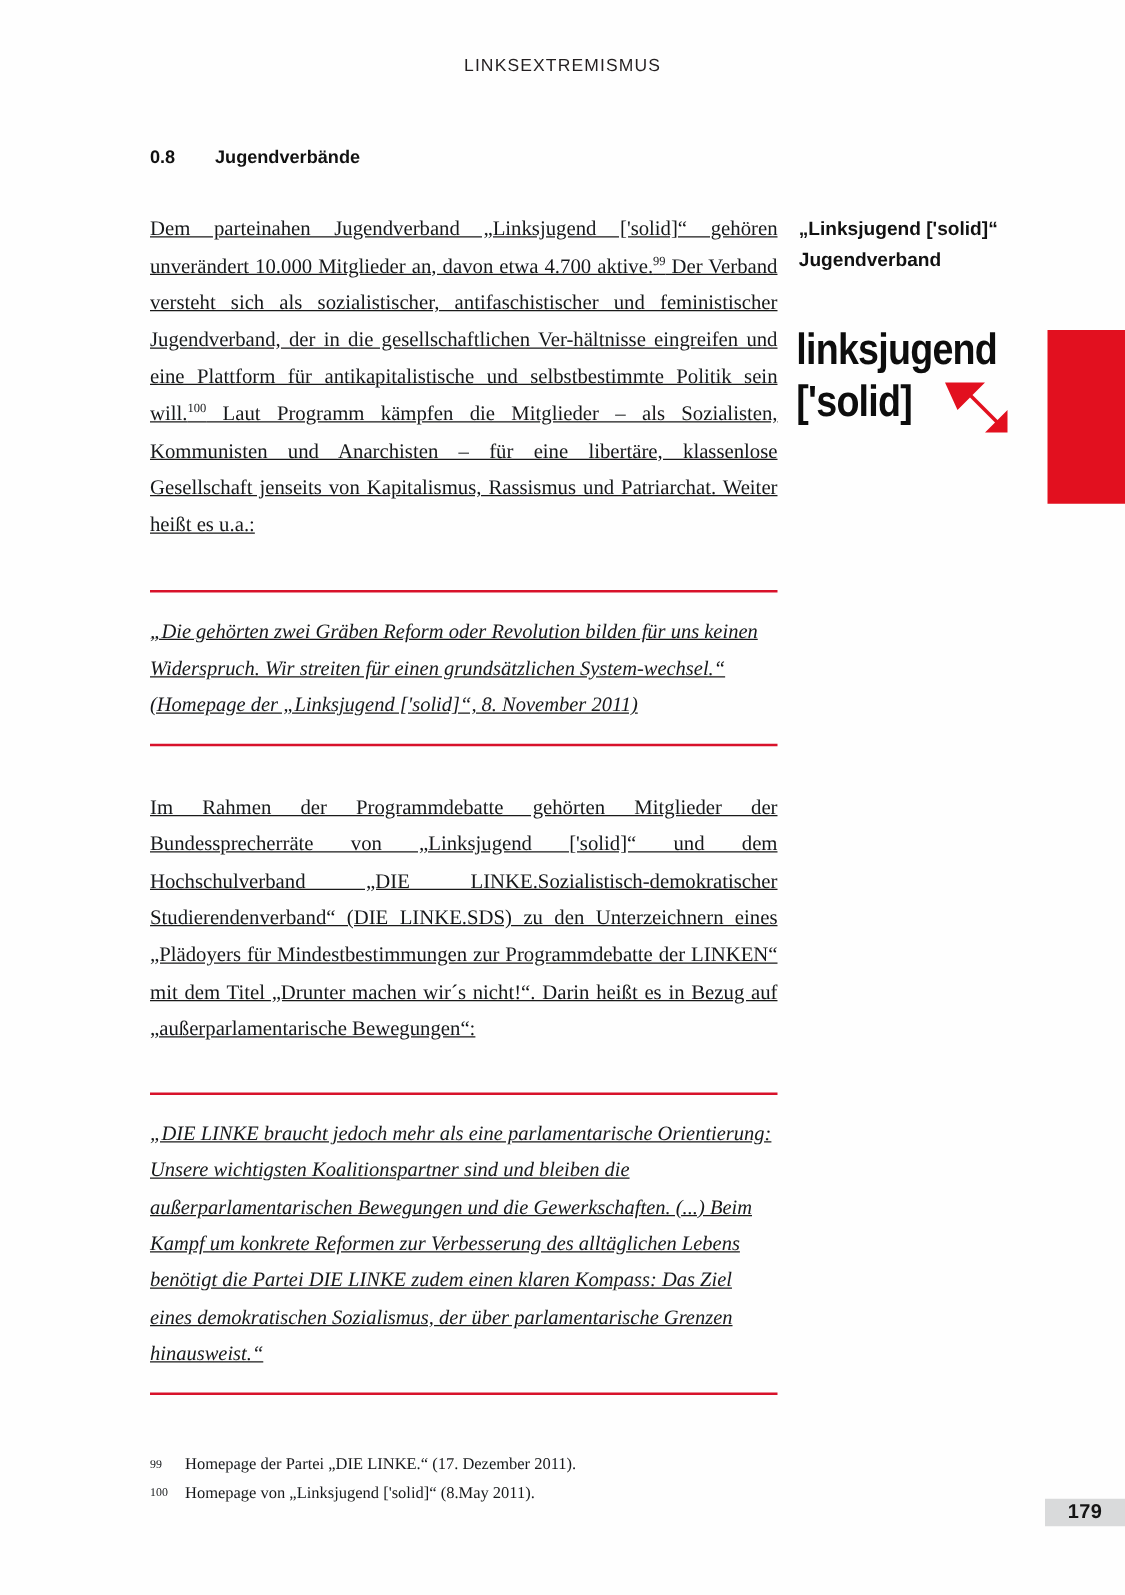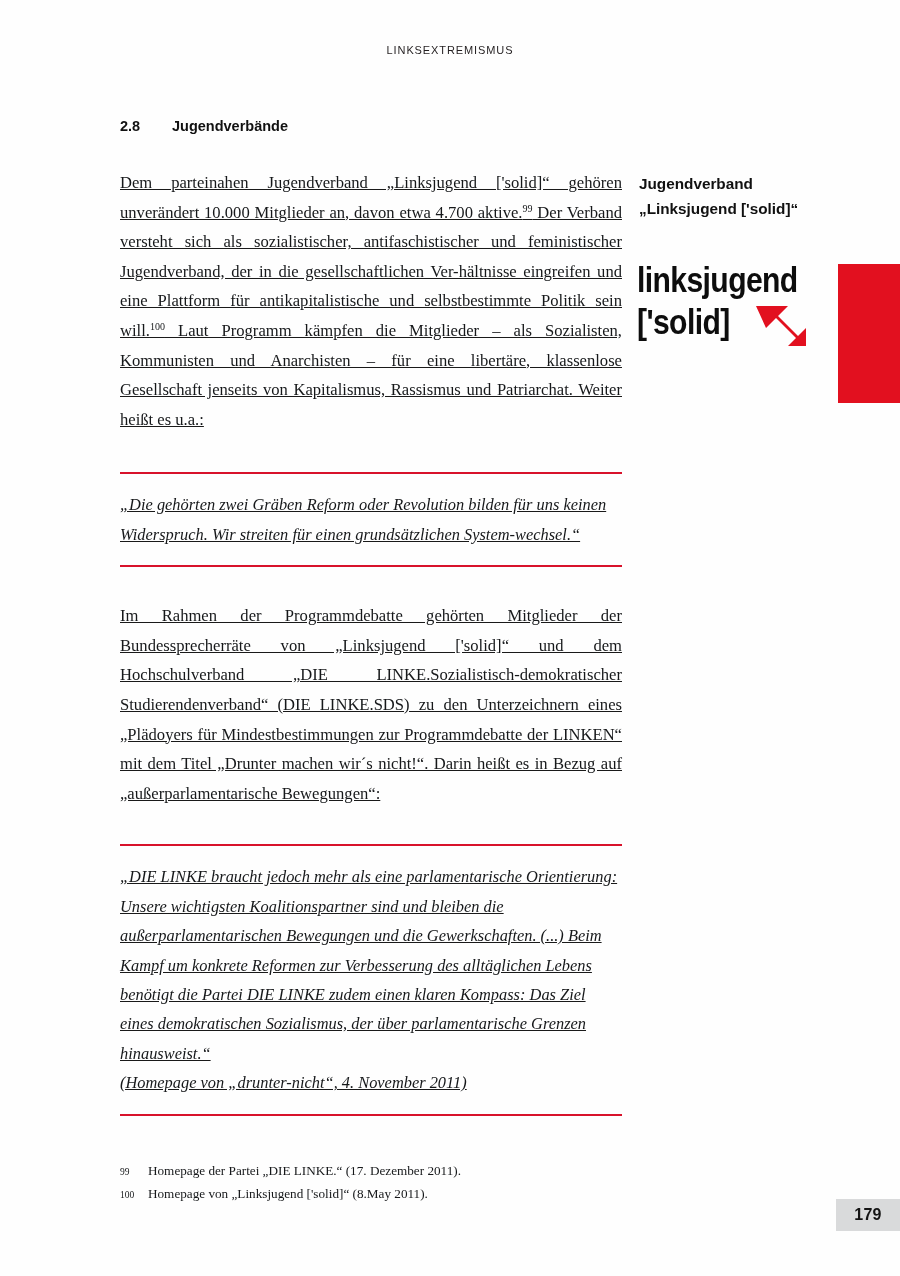--- a/index.html
+++ b/index.html
@@ -22,21 +22,21 @@
   }
 
   
   .running-head {
     position: absolute;
     top: 44px;
     left: 0;
     width: 900px;
     text-align: center;
     font-family: "Liberation Sans", "DejaVu Sans", sans-serif;
-    font-size: 11px;
+    font-size: 14px;
     letter-spacing: 0.9px;
     color: #231f20;
     font-weight: 400;
   }
 
   
   .section-heading {
     position: absolute;
     top: 118px;
     left: 120px;
@@ -189,70 +189,70 @@
   .footnote .fn-text {
     flex: 1 1 auto;
   }
 
   
   .page-number {
     position: absolute;
     left: 836px;
     top: 1199px;
     width: 64px;
-    height: 32px;
+    height: 22px;
     background: #d9dadb;
     display: flex;
     align-items: center;
     justify-content: center;
     font-family: "Liberation Sans", "DejaVu Sans", sans-serif;
     font-weight: bold;
     font-size: 16px;
     color: #141414;
     letter-spacing: 0.3px;
   }
 </style>
 </head>
 <body>
 
 <div class="page">
 
   <div class="running-head">LINKSEXTREMISMUS</div>
 
   <div class="section-heading">
-    <span class="num">2.8</span><span>Jugendverbände</span>
+    <span class="num">0.8</span><span>Jugendverbände</span>
   </div>
 
   <div class="col-main">
 
     <p class="body-par"><span>Dem parteinahen Jugendverband „Linksjugend ['solid]“ gehören unverändert 10.000 Mitglieder an, davon etwa 4.700 aktive.</span><sup>99</sup><span> Der Verband versteht sich als sozialistischer, antifaschistischer und feministischer Jugendverband, der in die gesellschaftlichen Ver-hältnisse eingreifen und eine Plattform für antikapitalistische und selbstbestimmte Politik sein will.</span><sup>100</sup><span> Laut Programm kämpfen die Mitglieder – als Sozialisten, Kommunisten und Anarchisten – für eine libertäre, klassenlose Gesellschaft jenseits von Kapitalismus, Rassismus und Patriarchat. Weiter heißt es u.a.:</span></p>
 
     <div class="spacer-a"></div>
 
     <div class="quote-block">
       <p>„Die gehörten zwei Gräben Reform oder Revolution bilden für uns keinen Widerspruch. Wir streiten für einen grundsätzlichen System-wechsel.“</p>
+      <p class="quote-source">(Homepage der „Linksjugend ['solid]“, 8. November 2011)</p>
     </div>
 
     <div class="spacer-b"></div>
 
     <p class="body-par">Im Rahmen der Programmdebatte gehörten Mitglieder der Bundessprecherräte von „Linksjugend ['solid]“ und dem Hochschulverband „DIE LINKE.Sozialistisch-demokratischer Studierendenverband“ (DIE LINKE.SDS) zu den Unterzeichnern eines „Plädoyers für Mindestbestimmungen zur Programmdebatte der LINKEN“ mit dem Titel „Drunter machen wir´s nicht!“. Darin heißt es in Bezug auf „außerparlamentarische Bewegungen“:</p>
 
     <div class="spacer-c"></div>
 
     <div class="quote-block">
       <p>„DIE LINKE braucht jedoch mehr als eine parlamentarische Orientierung: Unsere wichtigsten Koalitionspartner sind und bleiben die außerparlamentarischen Bewegungen und die Gewerkschaften. (...) Beim Kampf um konkrete Reformen zur Verbesserung des alltäglichen Lebens benötigt die Partei DIE LINKE zudem einen klaren Kompass: Das Ziel eines demokratischen Sozialismus, der über parlamentarische Grenzen hinausweist.“</p>
-      <p class="quote-source">(Homepage von „drunter-nicht“, 4. November 2011)</p>
     </div>
 
   </div>
 
   <div class="col-side">
     <div class="side-title">
+      <div>„Linksjugend ['solid]“</div>
       <div>Jugendverband</div>
-      <div>„Linksjugend ['solid]“</div>
     </div>
   </div>
 
   <div class="logo-wrap">
     <div class="logo-line logo-l1">linksjugend</div>
     <div class="logo-line logo-l2">['solid]</div>
     <svg class="logo-arrow" viewBox="0 0 55 44">
       <polygon points="2,2 34,2 24,12 44,32 52,24 52,42 34,42 42,34 22,14 12,24" fill="#e2101f"></polygon>
     </svg>
   </div>

